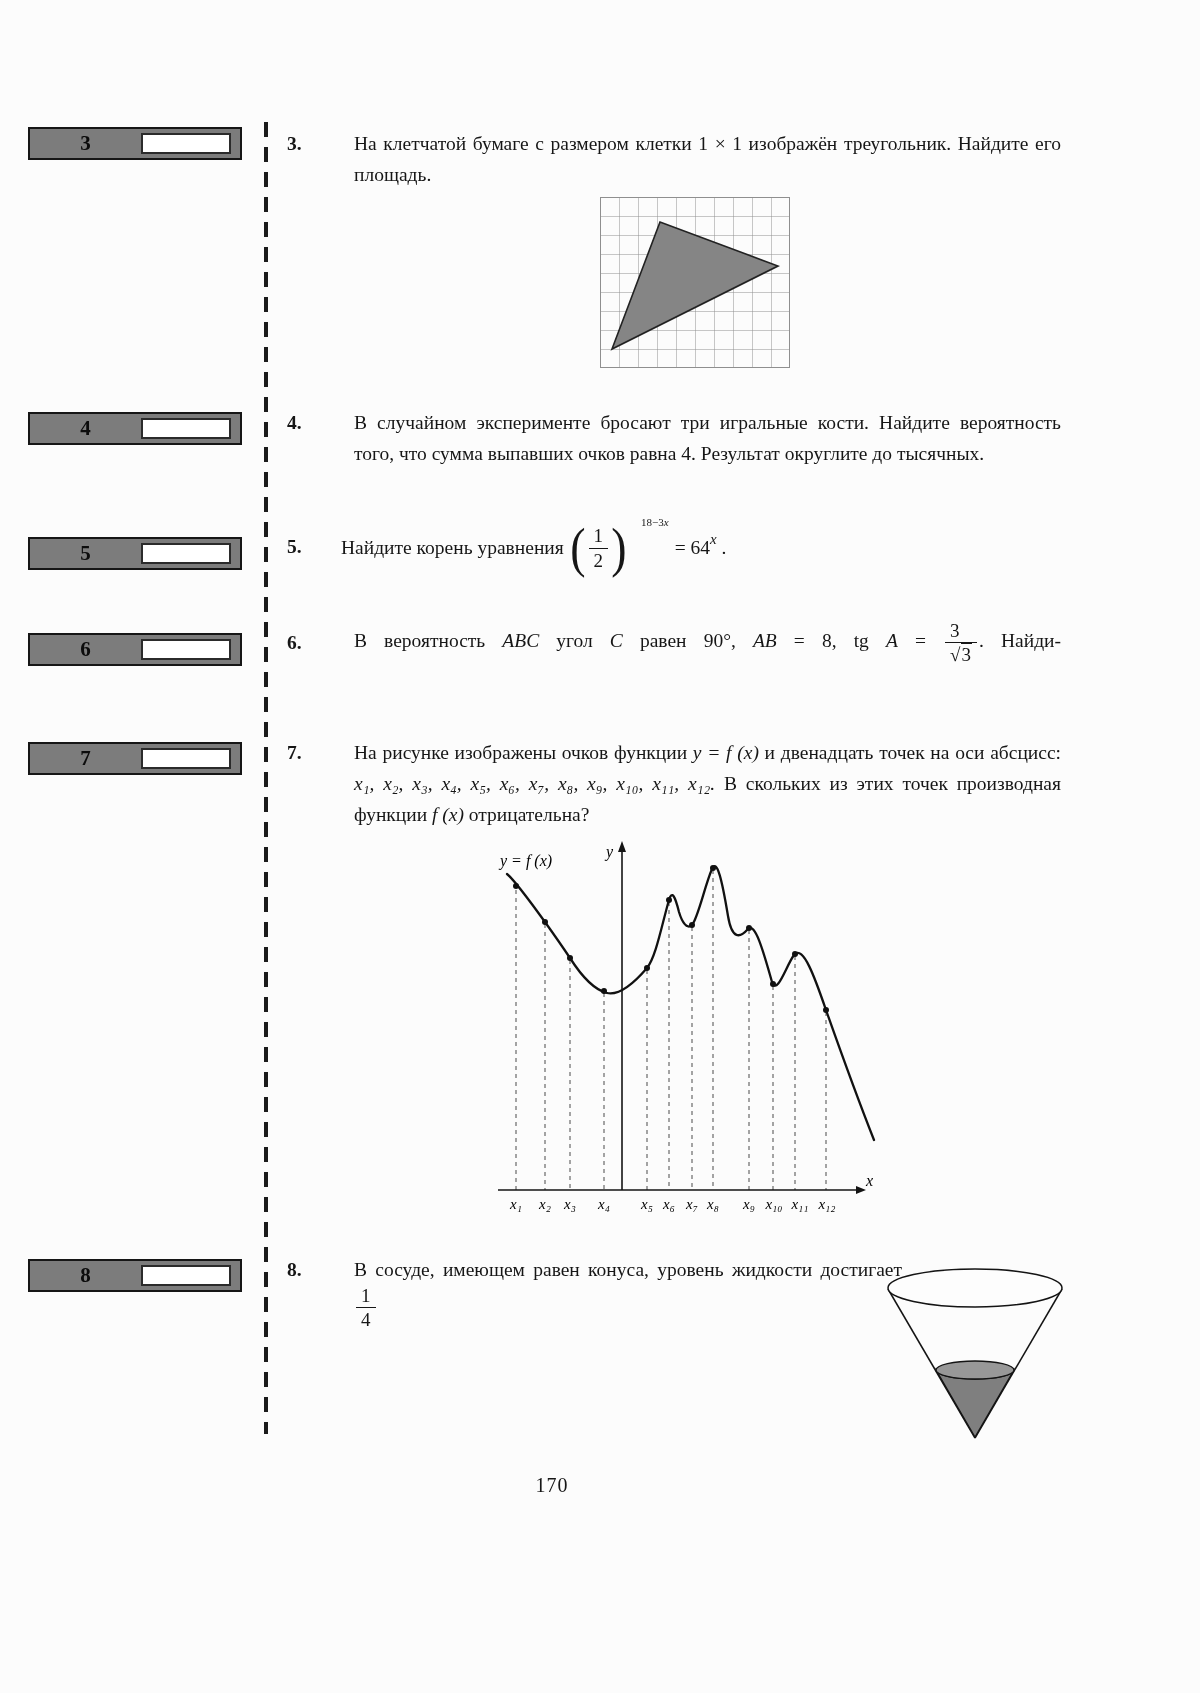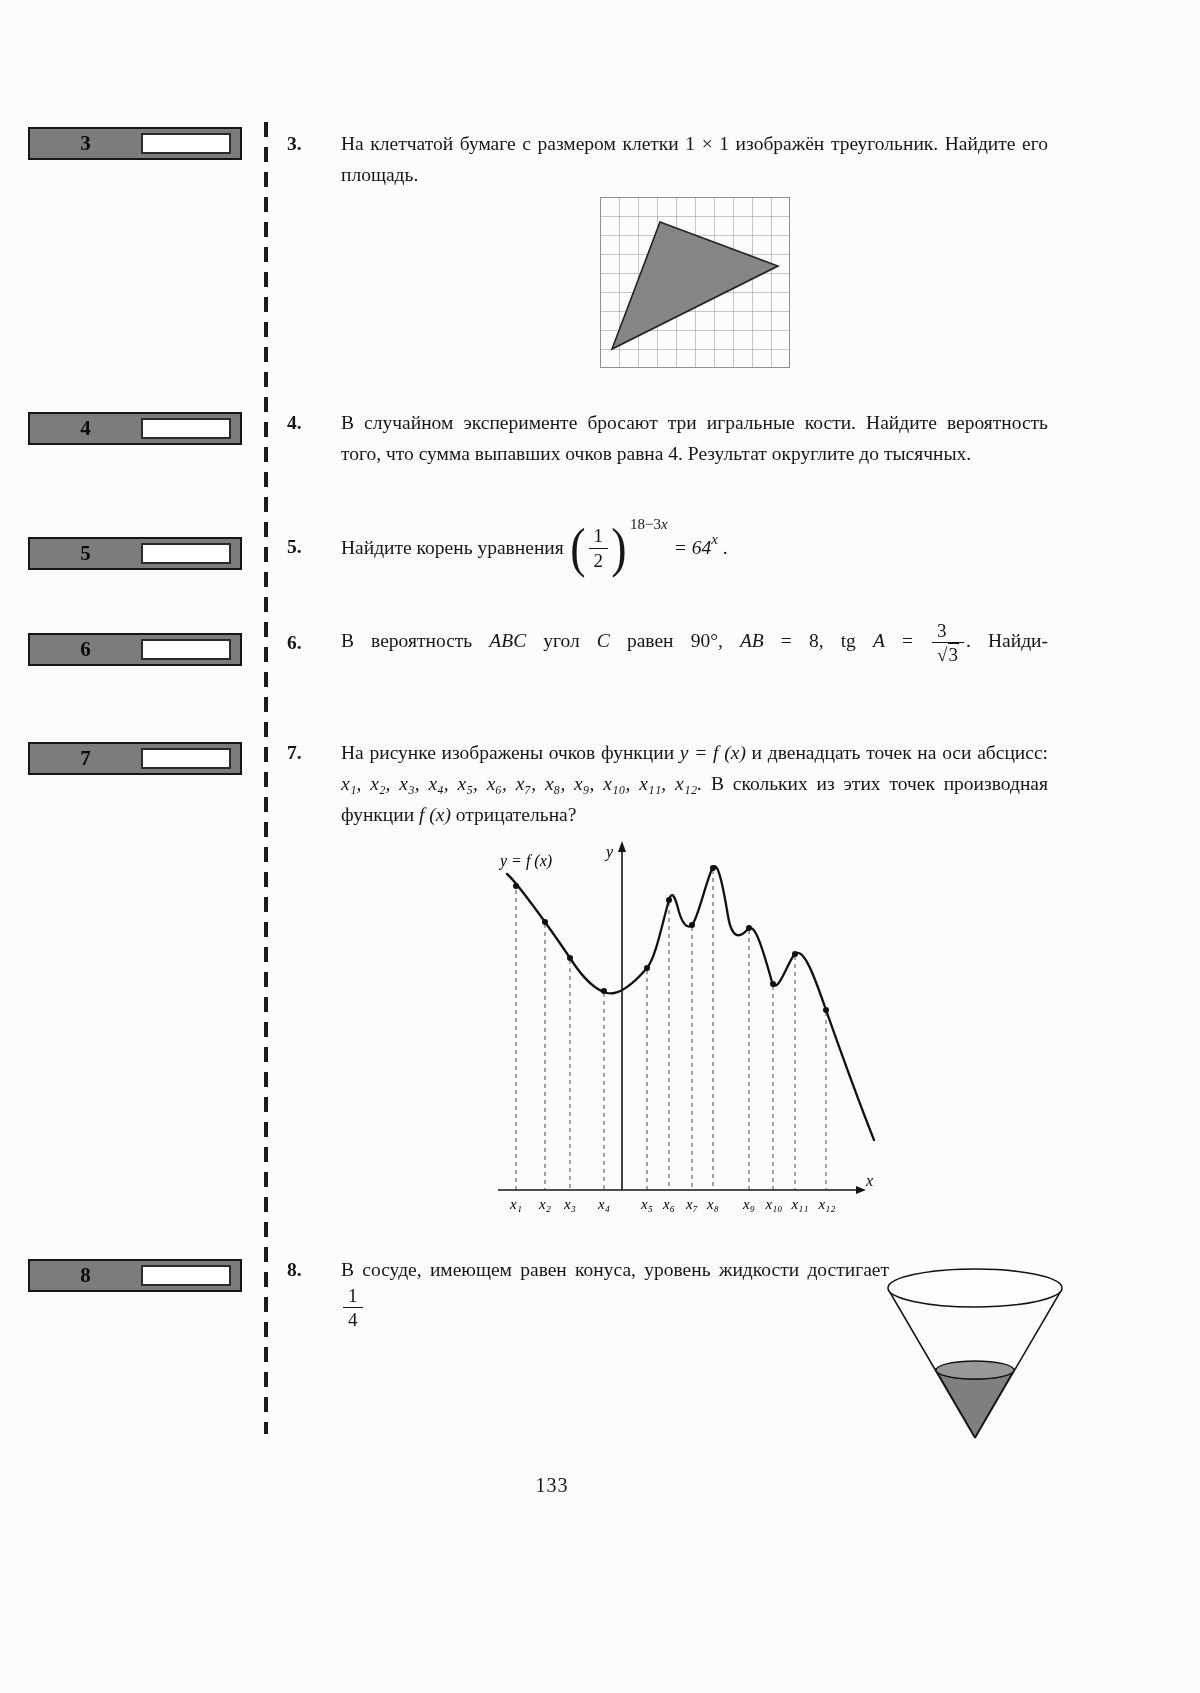--- a/index.html
+++ b/index.html
@@ -16,38 +16,38 @@
   }
   .abox-num { flex:1 1 auto; text-align:center; font-weight:bold; font-size:21px; color:#0c0c0c; }
   .abox-field { width:90px; height:21px; margin-right:9px; background:#ffffff; border:2px solid #2b2b2b; flex:0 0 auto; }
   
   .separator {
     position:absolute; left:264px; top:122px; width:3.5px; height:1312px;
     background:repeating-linear-gradient(to bottom,#1b1b1b 0 15px,transparent 15px 25px);
   }
   .problem-number { position:absolute; left:287px; font-weight:bold; font-size:19.5px; line-height:31px; }
   .problem-text {
-    position:absolute; left:341px; width:707px;
+    position:absolute; left:354px; width:707px;
     font-size:19.5px; line-height:31px; text-align:justify;
   }
   .it { font-style:italic; }
   .justify-all { text-align:justify; text-align-last:justify; }
   
   .frac { display:inline-block; vertical-align:middle; text-align:center; line-height:1.12; font-size:19px; padding:0 2px; }
   .frac .top { display:block; border-bottom:1.4px solid #161616; padding:0 5px 1px; }
   .frac .bot { display:block; padding:1px 5px 0; }
   .sqrt-arg { border-top:1.3px solid #161616; padding:0 1px; }
   
   .formula-row {
     position:absolute; display:flex; align-items:center;
     font-size:19.5px; height:72px; white-space:pre;
   }
   .bigparen { font-size:54px; font-weight:300; line-height:0; transform:scaleX(.85); }
-  .expo { align-self:flex-start; font-size:15px; margin-top:4px; margin-left:2px; }
-  .rhs { margin-left:6px;font-style:italic; }
+  .expo { align-self:flex-start; font-size:11px; margin-top:4px; margin-left:13px; }
+  .rhs { margin-left:6px; }
   .sup { position:relative; top:-9px; font-size:15px; }
   .figure { position:absolute; }
   .figure svg text { font-family:"Liberation Serif","DejaVu Serif",serif; }
   .page-number { position:absolute; top:1474px; left:0; width:1104px; text-align:center; font-size:20px; letter-spacing:1px; }
 </style>
 </head>
 <body>
 
 <div class="page">
 
@@ -202,15 +202,15 @@
         <line x1="182" y1="31" x2="95" y2="180" stroke="#141414" stroke-width="1.5"></line>
         <ellipse cx="95" cy="30" rx="87" ry="19" fill="#fdfdfd" stroke="#141414" stroke-width="1.5"></ellipse>
       </g>
       <g>
         <path d="M 56 112 A 39 9 0 0 0 134 112 L 95 179 Z" fill="#7f7f7f" stroke="#141414" stroke-width="1.3"></path>
         <ellipse cx="95" cy="112" rx="39" ry="9" fill="#989898" stroke="#141414" stroke-width="1.3"></ellipse>
       </g>
     </svg>
   </div>
 
-  <div class="page-number">133</div>
+  <div class="page-number">170</div>
 
 </div>
 
 </body></html>

